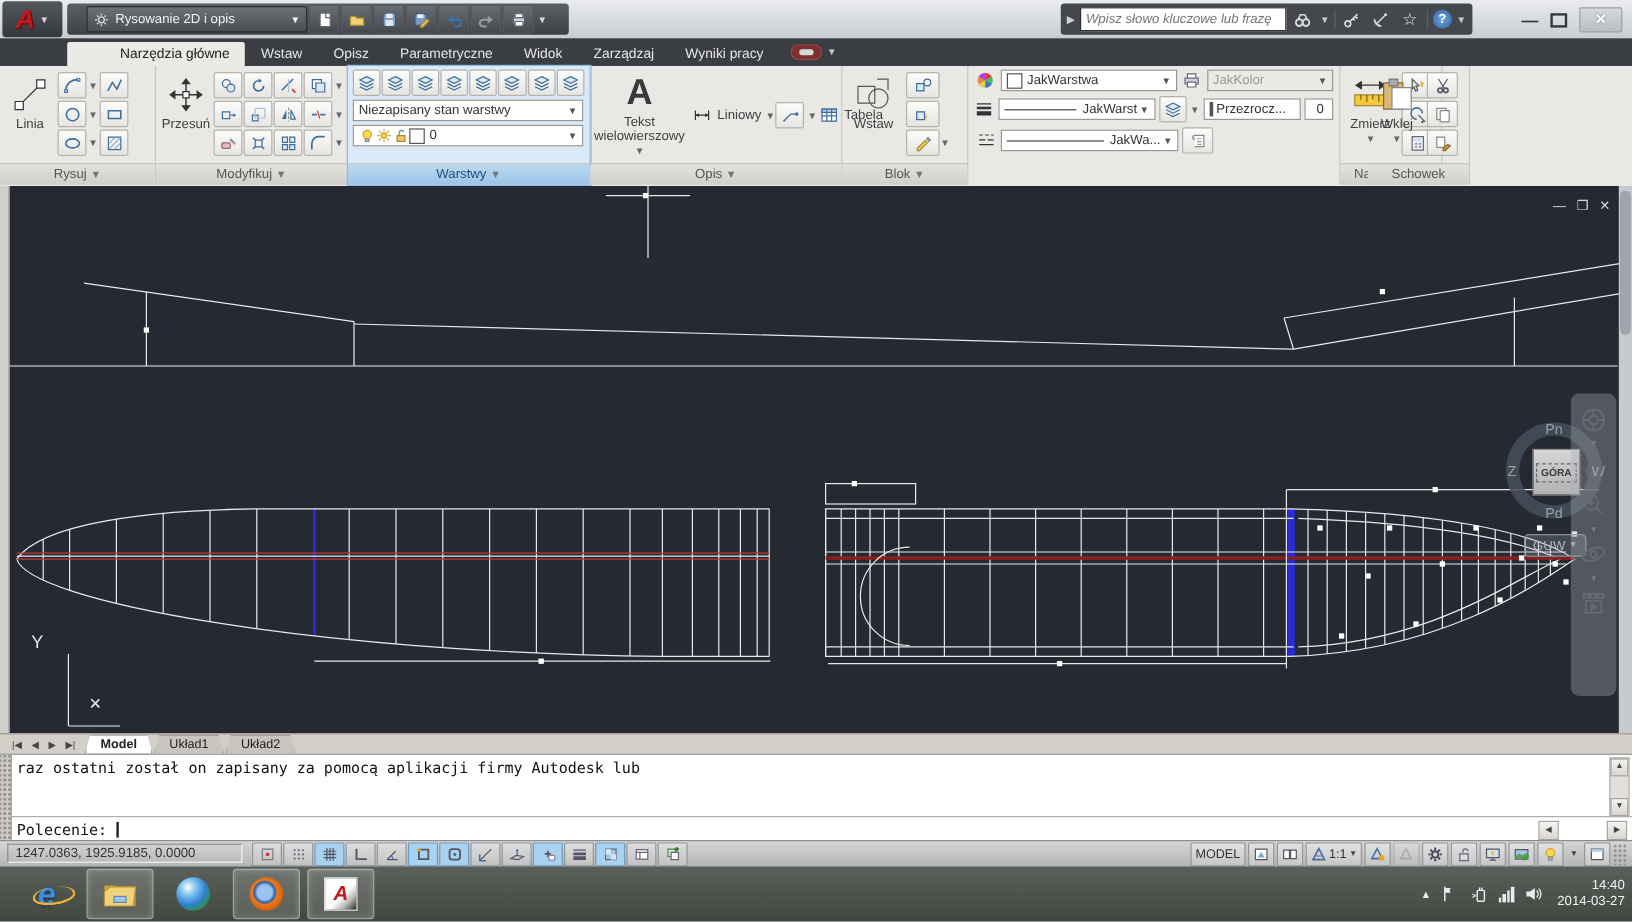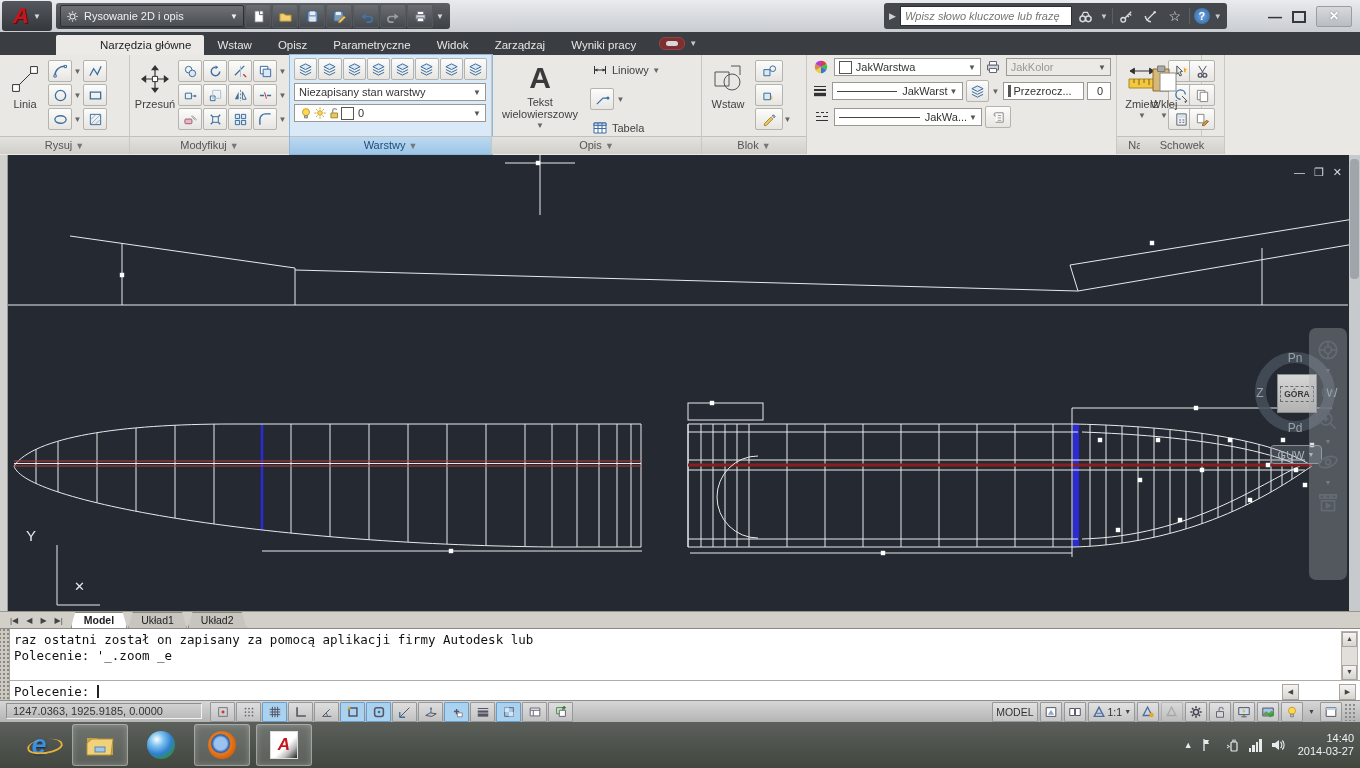--- a/index.html
+++ b/index.html
@@ -9,21 +9,21 @@
   .ic *{vector-effect:non-scaling-stroke;}
   
   #titlebar{left:0;top:0;width:1360px;height:32px;
     background:linear-gradient(#e9ebee,#c9ccd1);border-bottom:1px solid #97999d;}
   #logo{left:2px;top:1px;width:50px;height:30px;background:linear-gradient(#54585e,#34373c);
     border-radius:3px;display:flex;align-items:center;justify-content:center;gap:4px;}
   #logo .a{font-weight:bold;font-size:22px;color:#c6161d;font-style:italic;
     text-shadow:1px 1px 1px #5a0a0a;line-height:1;}
   #logo .dd{color:#d8d8d8;font-size:8px;}
   #qat{left:56px;top:3px;height:26px;display:flex;align-items:center;gap:1px;
-    background:linear-gradient(#5d6166,#3d4045);border-radius:3px;padding:0 4px;}
+    background:linear-gradient(#5d6166,#3d4045);border-radius:3px;padding:0 16px;}
   #workspace{width:172px;height:20px;background:linear-gradient(#6d7176,#4b4f54);
     border:1px solid #2c2f33;border-radius:2px;color:#f0f0f0;font-size:11px;
     display:flex;align-items:center;gap:5px;padding:0 5px;}
   #workspace .gear{width:13px;height:13px;}
   #workspace .lbl{flex:1;}
   .qbtn{width:24px;height:22px;display:flex;align-items:center;justify-content:center;
     border:1px solid #55585d;border-radius:2px;background:linear-gradient(#6a6e73,#45484d);}
   .qbtn .ic, .qbtn .tg{width:15px;height:15px;}
   #apptitle{left:0;right:0;top:8px;text-align:center;font-size:13px;color:#26282b;}
   #searchbar{left:884px;top:3px;height:26px;background:#44474c;border-radius:3px;
@@ -543,21 +543,21 @@
     <div class="plabel"><span>Warstwy</span> <span class="dd">▼</span></div>
   </div>
 
   <div class="panel" id="p-annotate" style="left:492px;width:210px">
     <div style="display:flex;padding:2px;gap:4px">
       <div class="bigbtn" style="width:92px">
         <span style="font-size:30px;font-weight:bold;color:#3a3a3a;line-height:30px">A</span>
         <span class="blabel">Tekst wielowierszowy</span>
         <span class="dd">▼</span>
       </div>
-      <div style="display:flex;flex-direction:column;gap:9px;padding-top:4px">
+      <div style="display:flex;flex-direction:row;gap:0;padding-top:4px">
         <div style="display:flex;align-items:center;gap:3px">
           <span class="picon">
             <svg class="ic" viewBox="0 0 16 16">
                 <path d="M2.5 4v8M13.5 4v8M2.5 8h11" stroke="#333"></path>
                 <path d="M2.5 8l3-1.6v3.2zM13.5 8l-3-1.6v3.2z" fill="#333"></path>
               </svg>
             </span>
           <span style="font-size:11px;color:#3f3f3f">Liniowy</span>
           <span class="ddv">▼</span>
         </div>
@@ -968,21 +968,21 @@
     </span>
   <span id="ltabs" style="display:flex;align-items:flex-end;gap:1px;margin-left:4px">
       <span class="ltab active">Model</span>
       <span class="ltab">Układ1</span>
       <span class="ltab">Układ2</span>
     </span>
 </div>
 
 <div id="cmdwin" class="abs">
   <div id="cmdgrip" class="abs"></div>
-  <div id="cmdhistory" class="abs"><div>raz ostatni został on zapisany za pomocą aplikacji firmy Autodesk lub</div><div>Polecenie: '_.zoom _e</div></div>
+  <div id="cmdhistory" class="abs"><div>raz ostatni został on zapisany za pomocą aplikacji firmy Autodesk lub</div></div>
   <div id="cmdsep" class="abs"></div>
   <div id="cmdprompt" class="abs">
     <span>Polecenie:</span>&nbsp;<span id="caret"></span>
   </div>
   <div id="cmd-vscroll" class="abs">
     <span class="sbbtn" style="top:0">▲</span>
     <span class="sbbtn" style="bottom:0">▼</span>
   </div>
   <div id="cmd-hscroll" class="abs">
     <span>◀</span>

